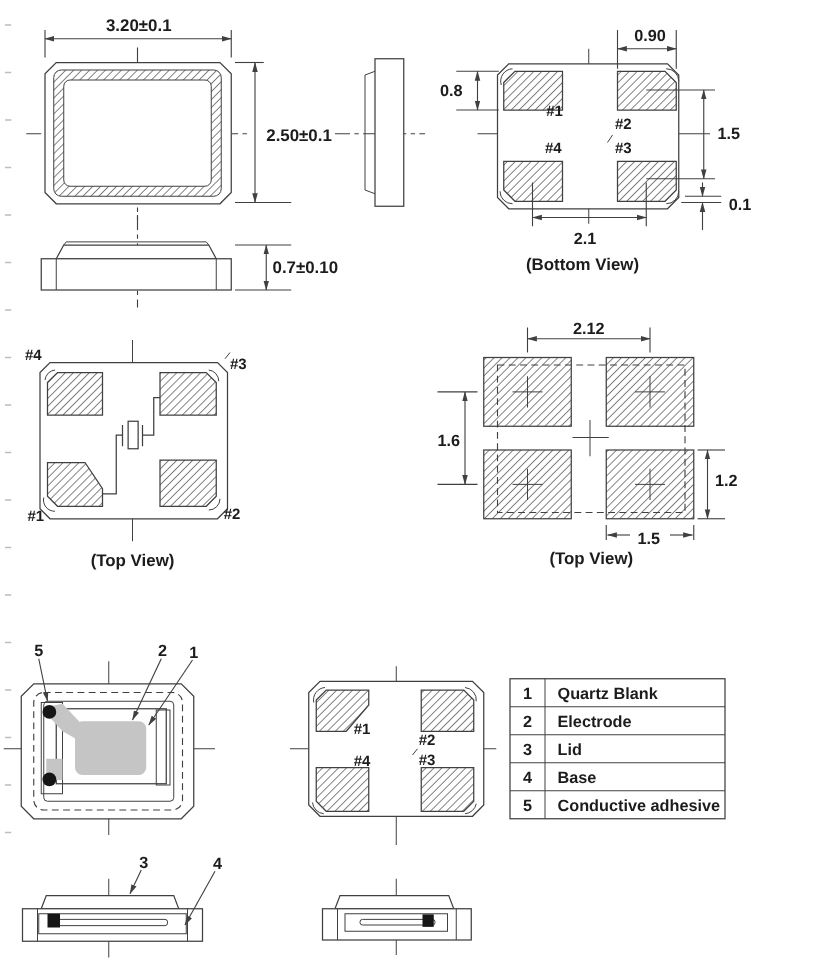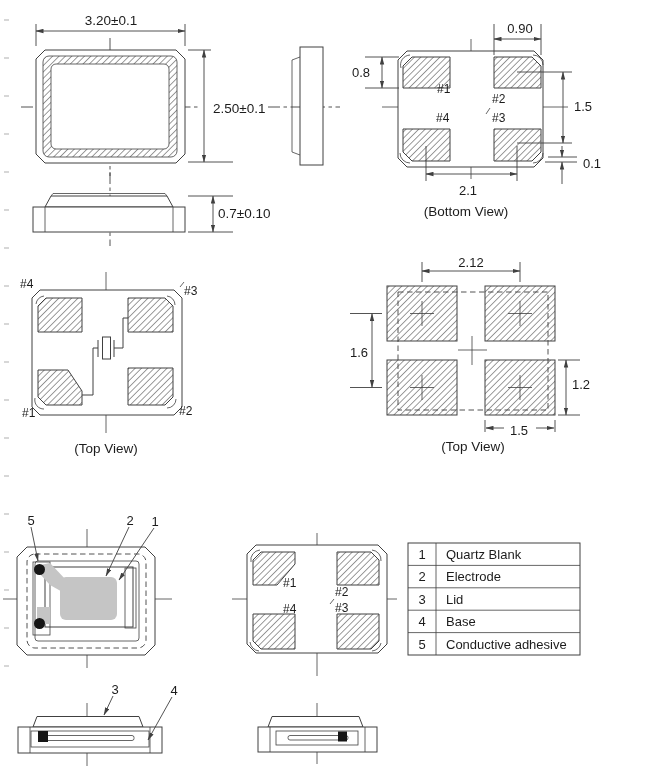--- a/index.html
+++ b/index.html
@@ -1,16 +1,16 @@
 <!DOCTYPE html>
 <html><head>
 <meta charset="utf-8">
 <style>
   html,body{margin:0;padding:0;background:#ffffff;}
-  #stage{position:relative;width:652px;height:772px;background:#ffffff;overflow:hidden;}
+  #stage{position:relative;width:652px;height:772px;background:#ffffff;overflow:hidden;font-weight:bold;}
   svg{display:block;}
   svg text{font-family:"Liberation Sans","DejaVu Sans",sans-serif;fill:#1c1c1c;}
   .t13{font-size:13px;}
   .t12{font-size:12px;}
   .t14{font-size:13.5px;}
   .ln{stroke:#404040;fill:none;stroke-width:1;}
   .thin{stroke-width:0.8;}
   .fw{fill:#ffffff;}
   .hatch{fill:url(#hatch);stroke:#404040;stroke-width:1;}
   .cl{stroke:#404040;stroke-width:0.8;fill:none;}

